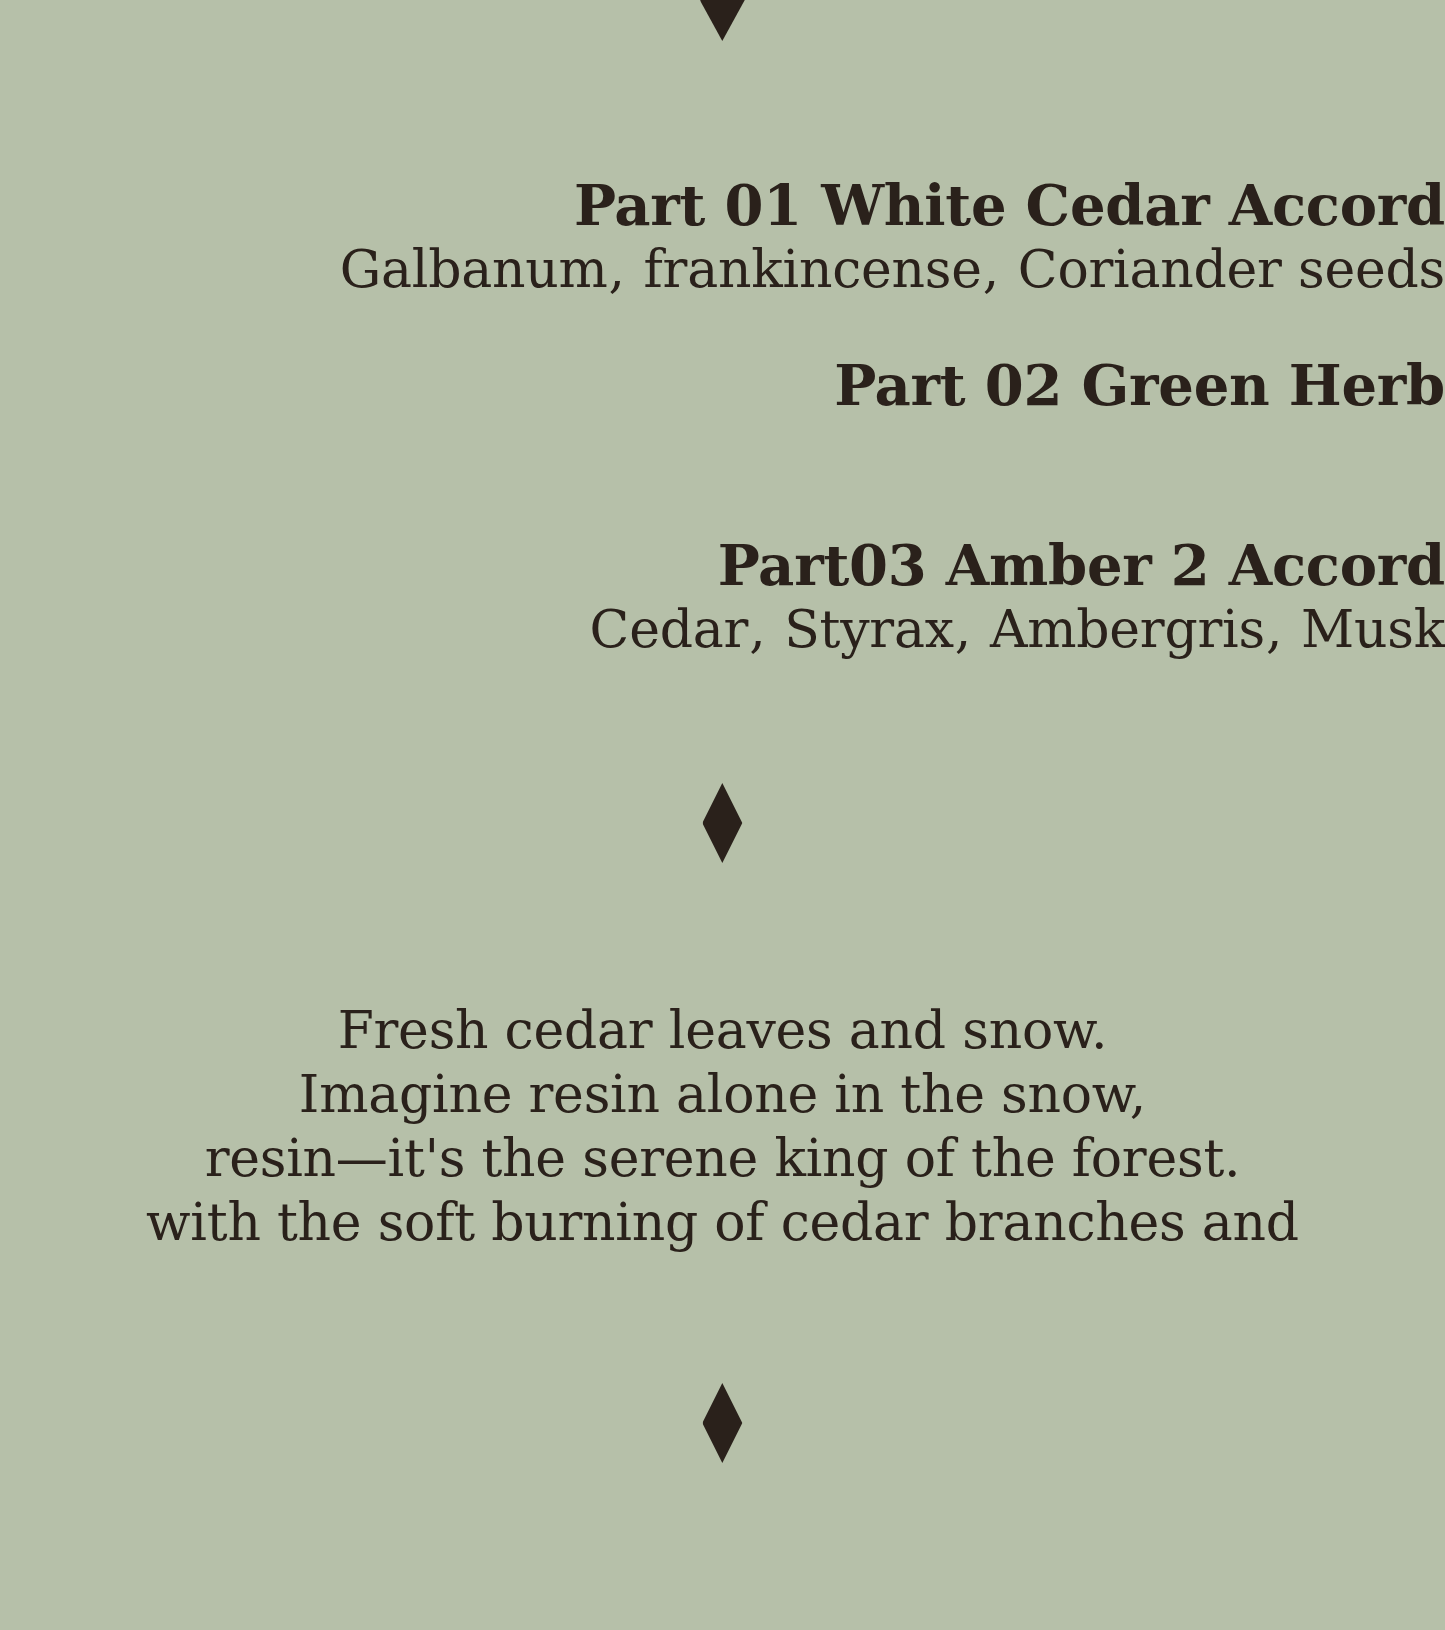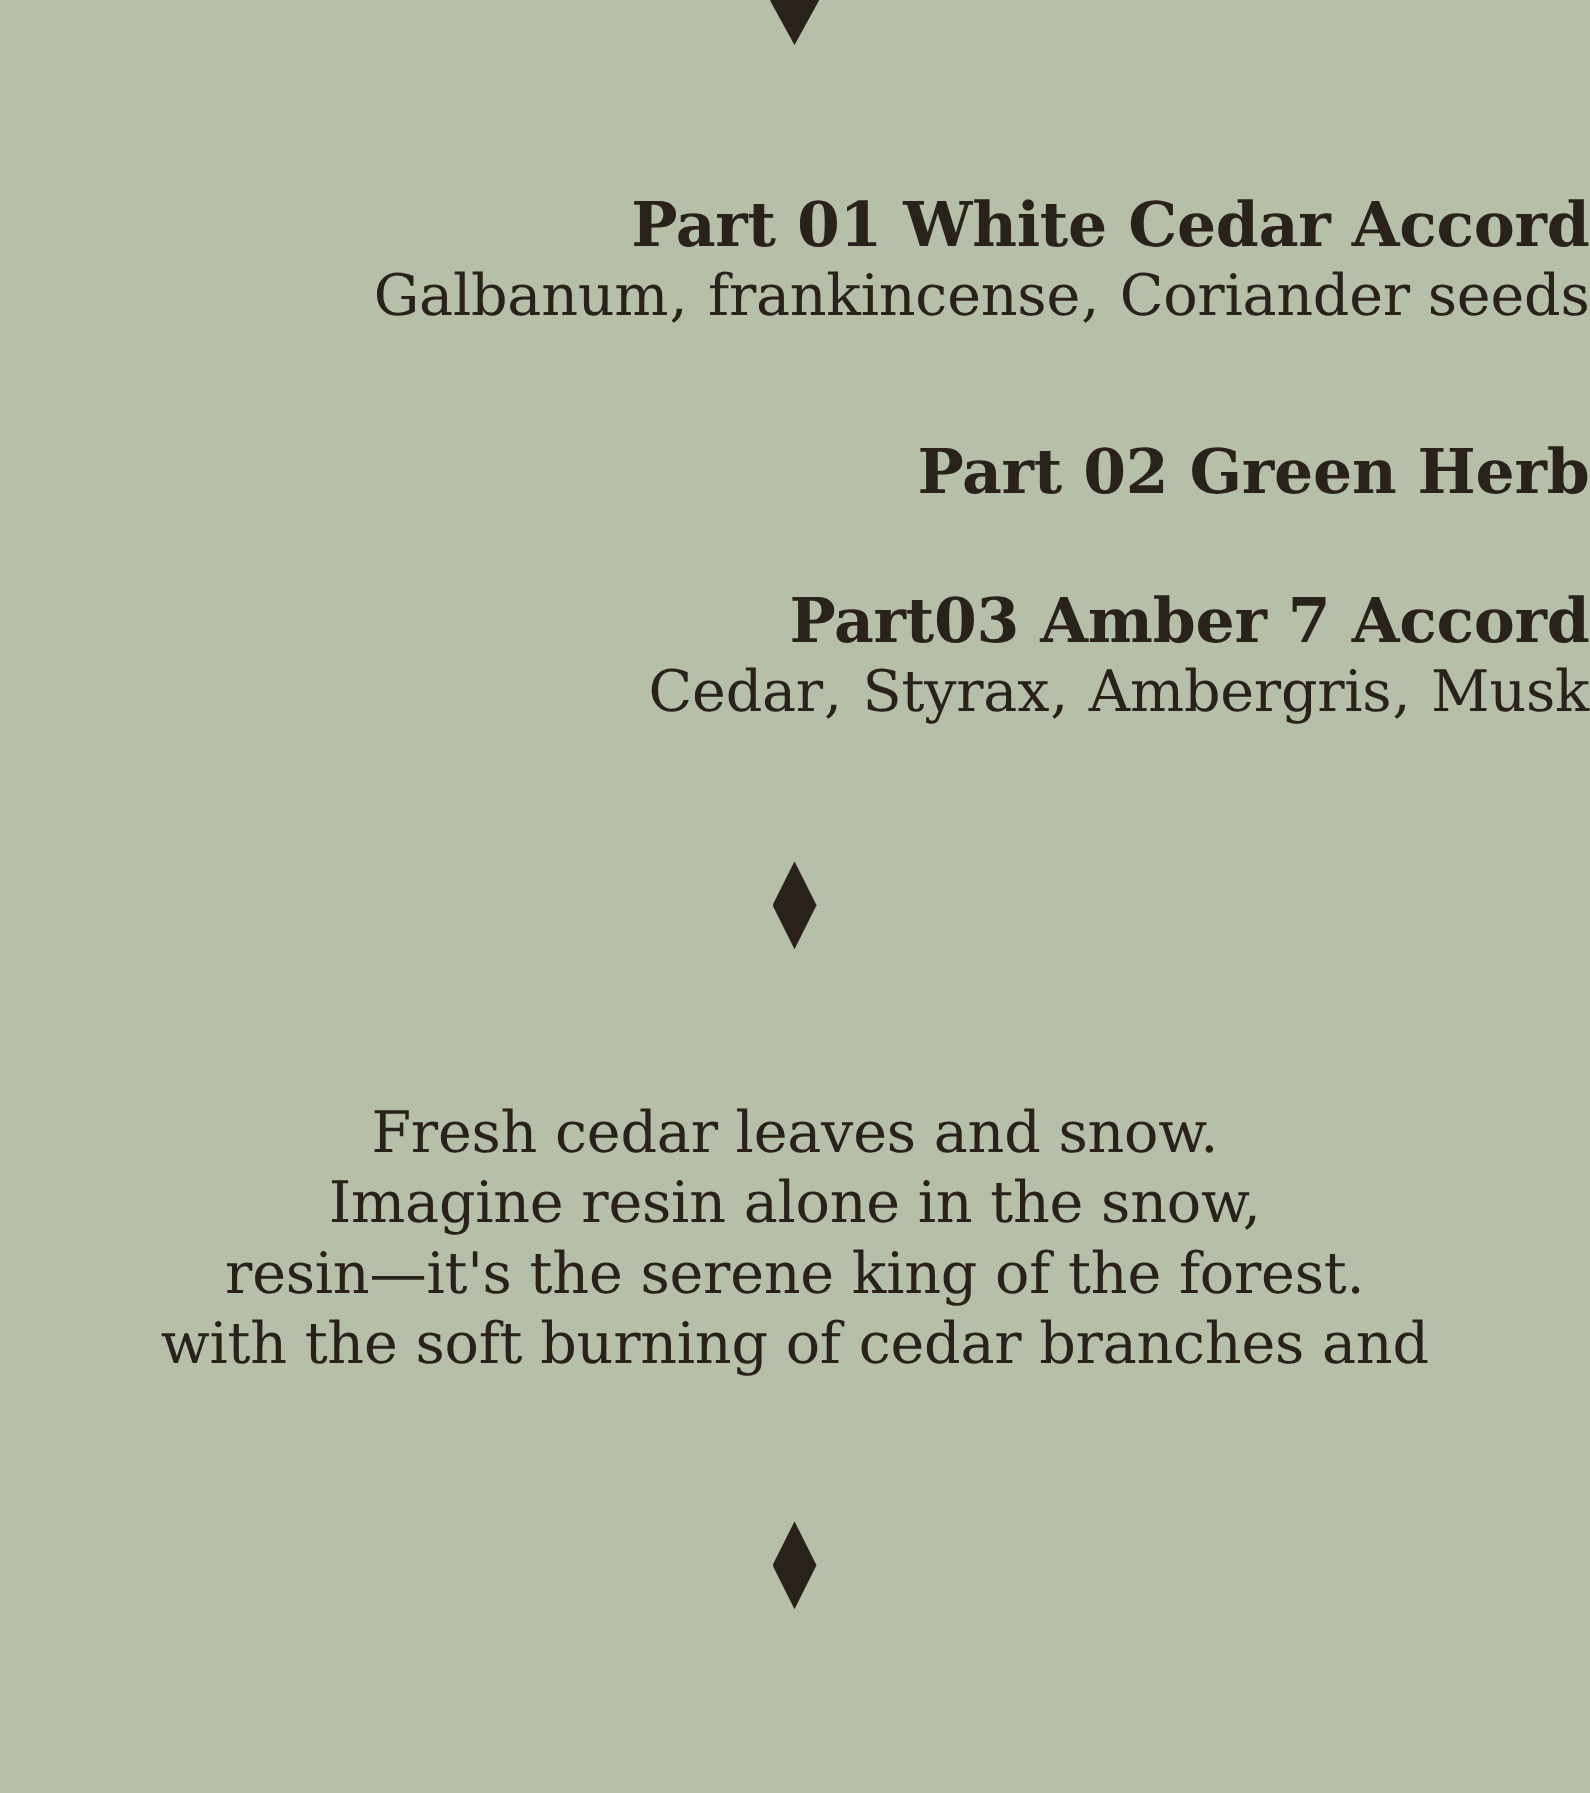--- a/index.html
+++ b/index.html
@@ -40,21 +40,21 @@
 
   
   .part-group {
     position: absolute;
     left: 0;
     width: 100%;
     text-align: right;
     letter-spacing: -0.015em;
   }
   .part-group-1 { top: 173px; }
-  .part-group-2 { top: 353px; margin-top: 44px; }
+  .part-group-2 { top: 353px; }
   .part-group-3 { top: 533px; }
   .part-title {
     font-size: 56px;
     font-weight: 700;
     line-height: 64px;
     white-space: nowrap;
   }
   .part-notes {
     font-size: 52px;
     font-weight: 400;
@@ -93,21 +93,21 @@
   <div class="part-group part-group-1">
     <div class="part-title">Part 01 White Cedar Accord</div>
     <div class="part-notes">Galbanum<span class="ideo-comma">,</span>frankincense<span class="ideo-comma">,</span>Coriander seeds</div>
   </div>
 
   <div class="part-group part-group-2">
     <div class="part-title">Part 02 Green Herb</div>
   </div>
 
   <div class="part-group part-group-3">
-    <div class="part-title">Part03 Amber 7 Accord</div>
+    <div class="part-title">Part03 Amber 2 Accord</div>
     <div class="part-notes">Cedar<span class="ideo-comma">,</span>Styrax<span class="ideo-comma">,</span>Ambergris<span class="ideo-comma">,</span>Musk</div>
   </div>
 
   <div class="diamond diamond-mid" style="background: rgb(42, 33, 27);"></div>
 
   <div class="description">
     <div class="description-line">Fresh cedar leaves and snow.</div>
     <div class="description-line">Imagine resin alone in the snow,</div>
     <div class="description-line">resin—it's the serene king of the forest.</div>
     <div class="description-line">with the soft burning of cedar branches and</div>

